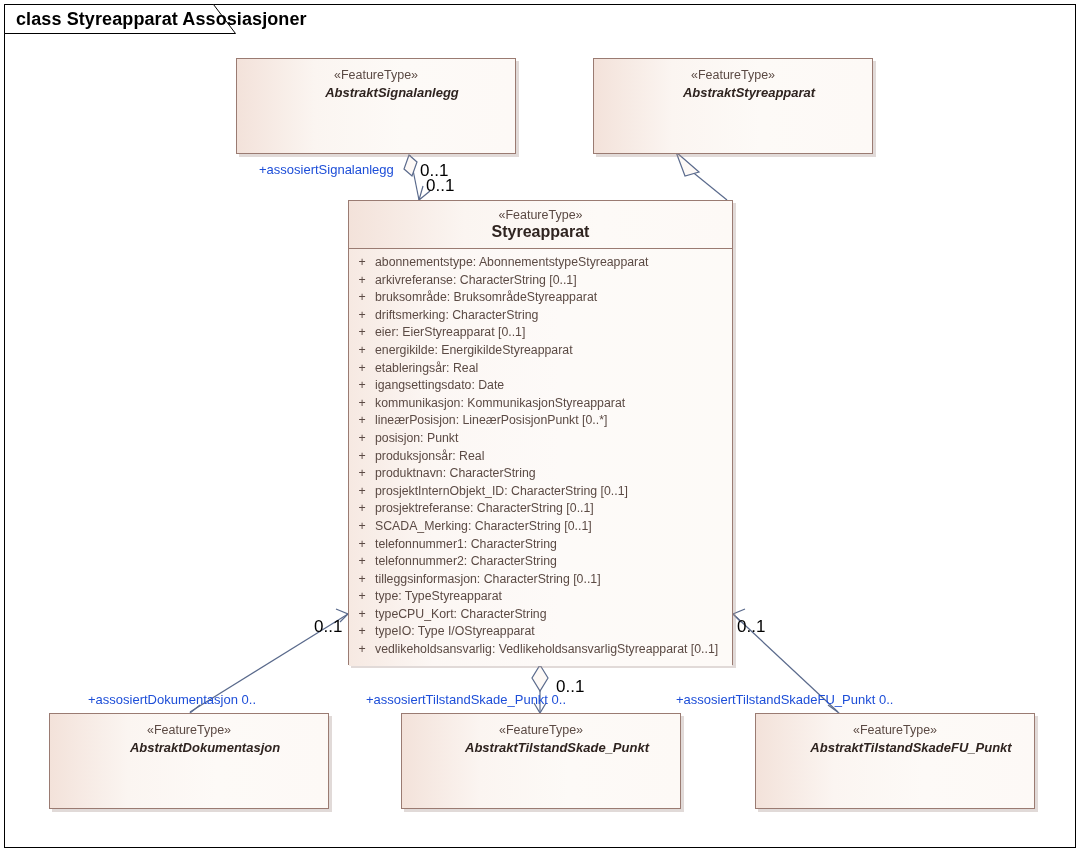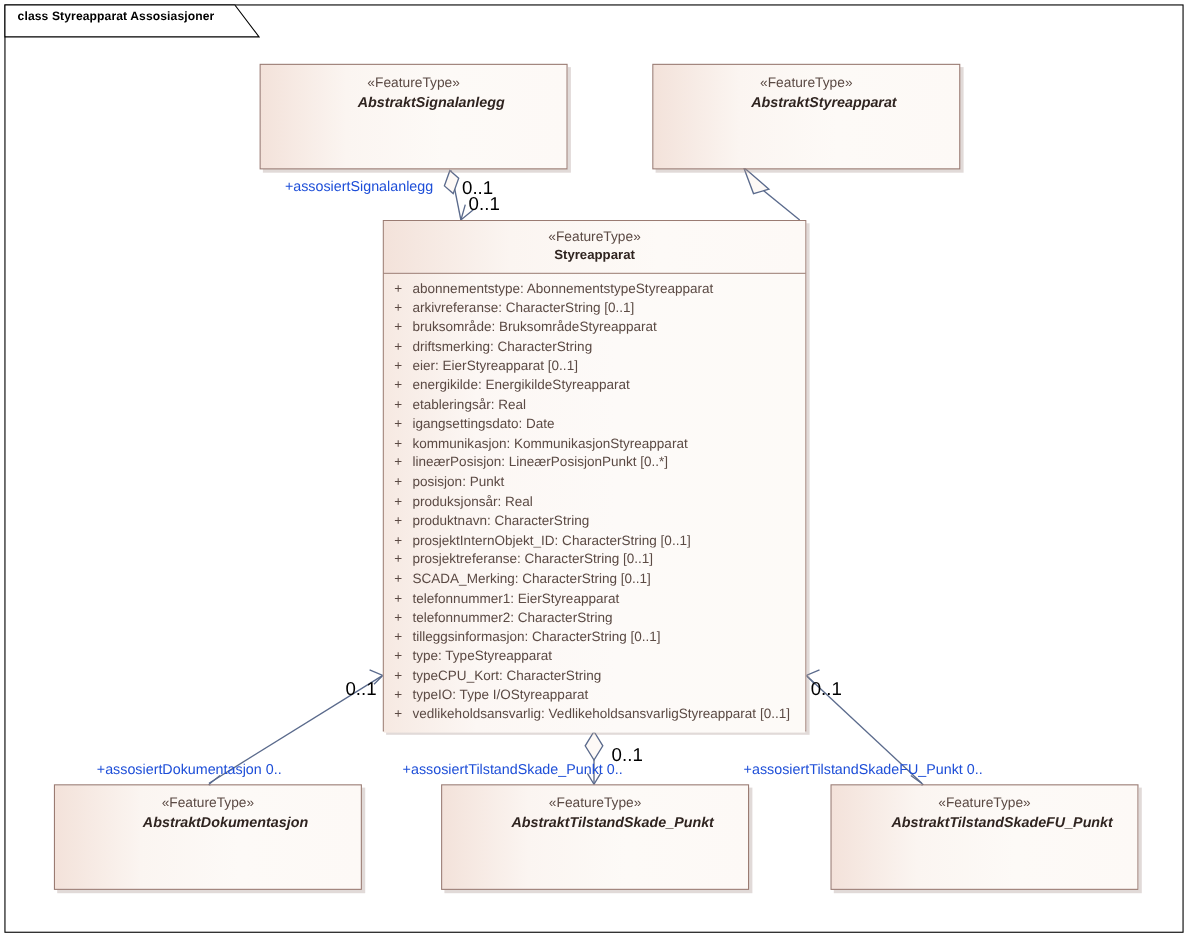--- a/index.html
+++ b/index.html
@@ -39,21 +39,21 @@
   .frame-tab svg {
     position: absolute;
     left: 0;
     top: 0;
     overflow: visible;
   }
   .frame-tab-label {
     position: absolute;
     left: 12px;
     top: 5px;
-    font-size: 11px;
+    font-size: 18px;
     font-weight: bold;
     color: #000000;
     white-space: nowrap;
     letter-spacing: 0.1px;
   }
 
   
   .uml-box {
     position: absolute;
     box-sizing: border-box;
@@ -97,21 +97,21 @@
   }
   .uml-class .header .stereotype {
     text-align: center;
     font-size: 12.5px;
     color: #5b4a44;
     padding-top: 7px;
     line-height: 15px;
   }
   .uml-class .header .typename {
     text-align: center;
-    font-size: 12px;
+    font-size: 16px;
     font-weight: bold;
     color: #2f2420;
     line-height: 17px;
   }
   .uml-class .attributes {
     background: linear-gradient(to right, #f6e9e2 0%, #fcf7f4 22%, #fdfaf8 55%, #fdfaf7 100%);
     padding: 6px 0 6px 0;
   }
   .attr-row {
     display: flex;
@@ -287,21 +287,21 @@
         <div class="attr-row">
           <div class="attr-vis">+</div>
           <div class="attr-text">prosjektreferanse: CharacterString [0..1]</div>
         </div>
         <div class="attr-row">
           <div class="attr-vis">+</div>
           <div class="attr-text">SCADA_Merking: CharacterString [0..1]</div>
         </div>
         <div class="attr-row">
           <div class="attr-vis">+</div>
-          <div class="attr-text">telefonnummer1: EierStyreapparat</div>
+          <div class="attr-text">telefonnummer1: CharacterString</div>
         </div>
         <div class="attr-row">
           <div class="attr-vis">+</div>
           <div class="attr-text">telefonnummer2: CharacterString</div>
         </div>
         <div class="attr-row">
           <div class="attr-vis">+</div>
           <div class="attr-text">tilleggsinformasjon: CharacterString [0..1]</div>
         </div>
         <div class="attr-row">

